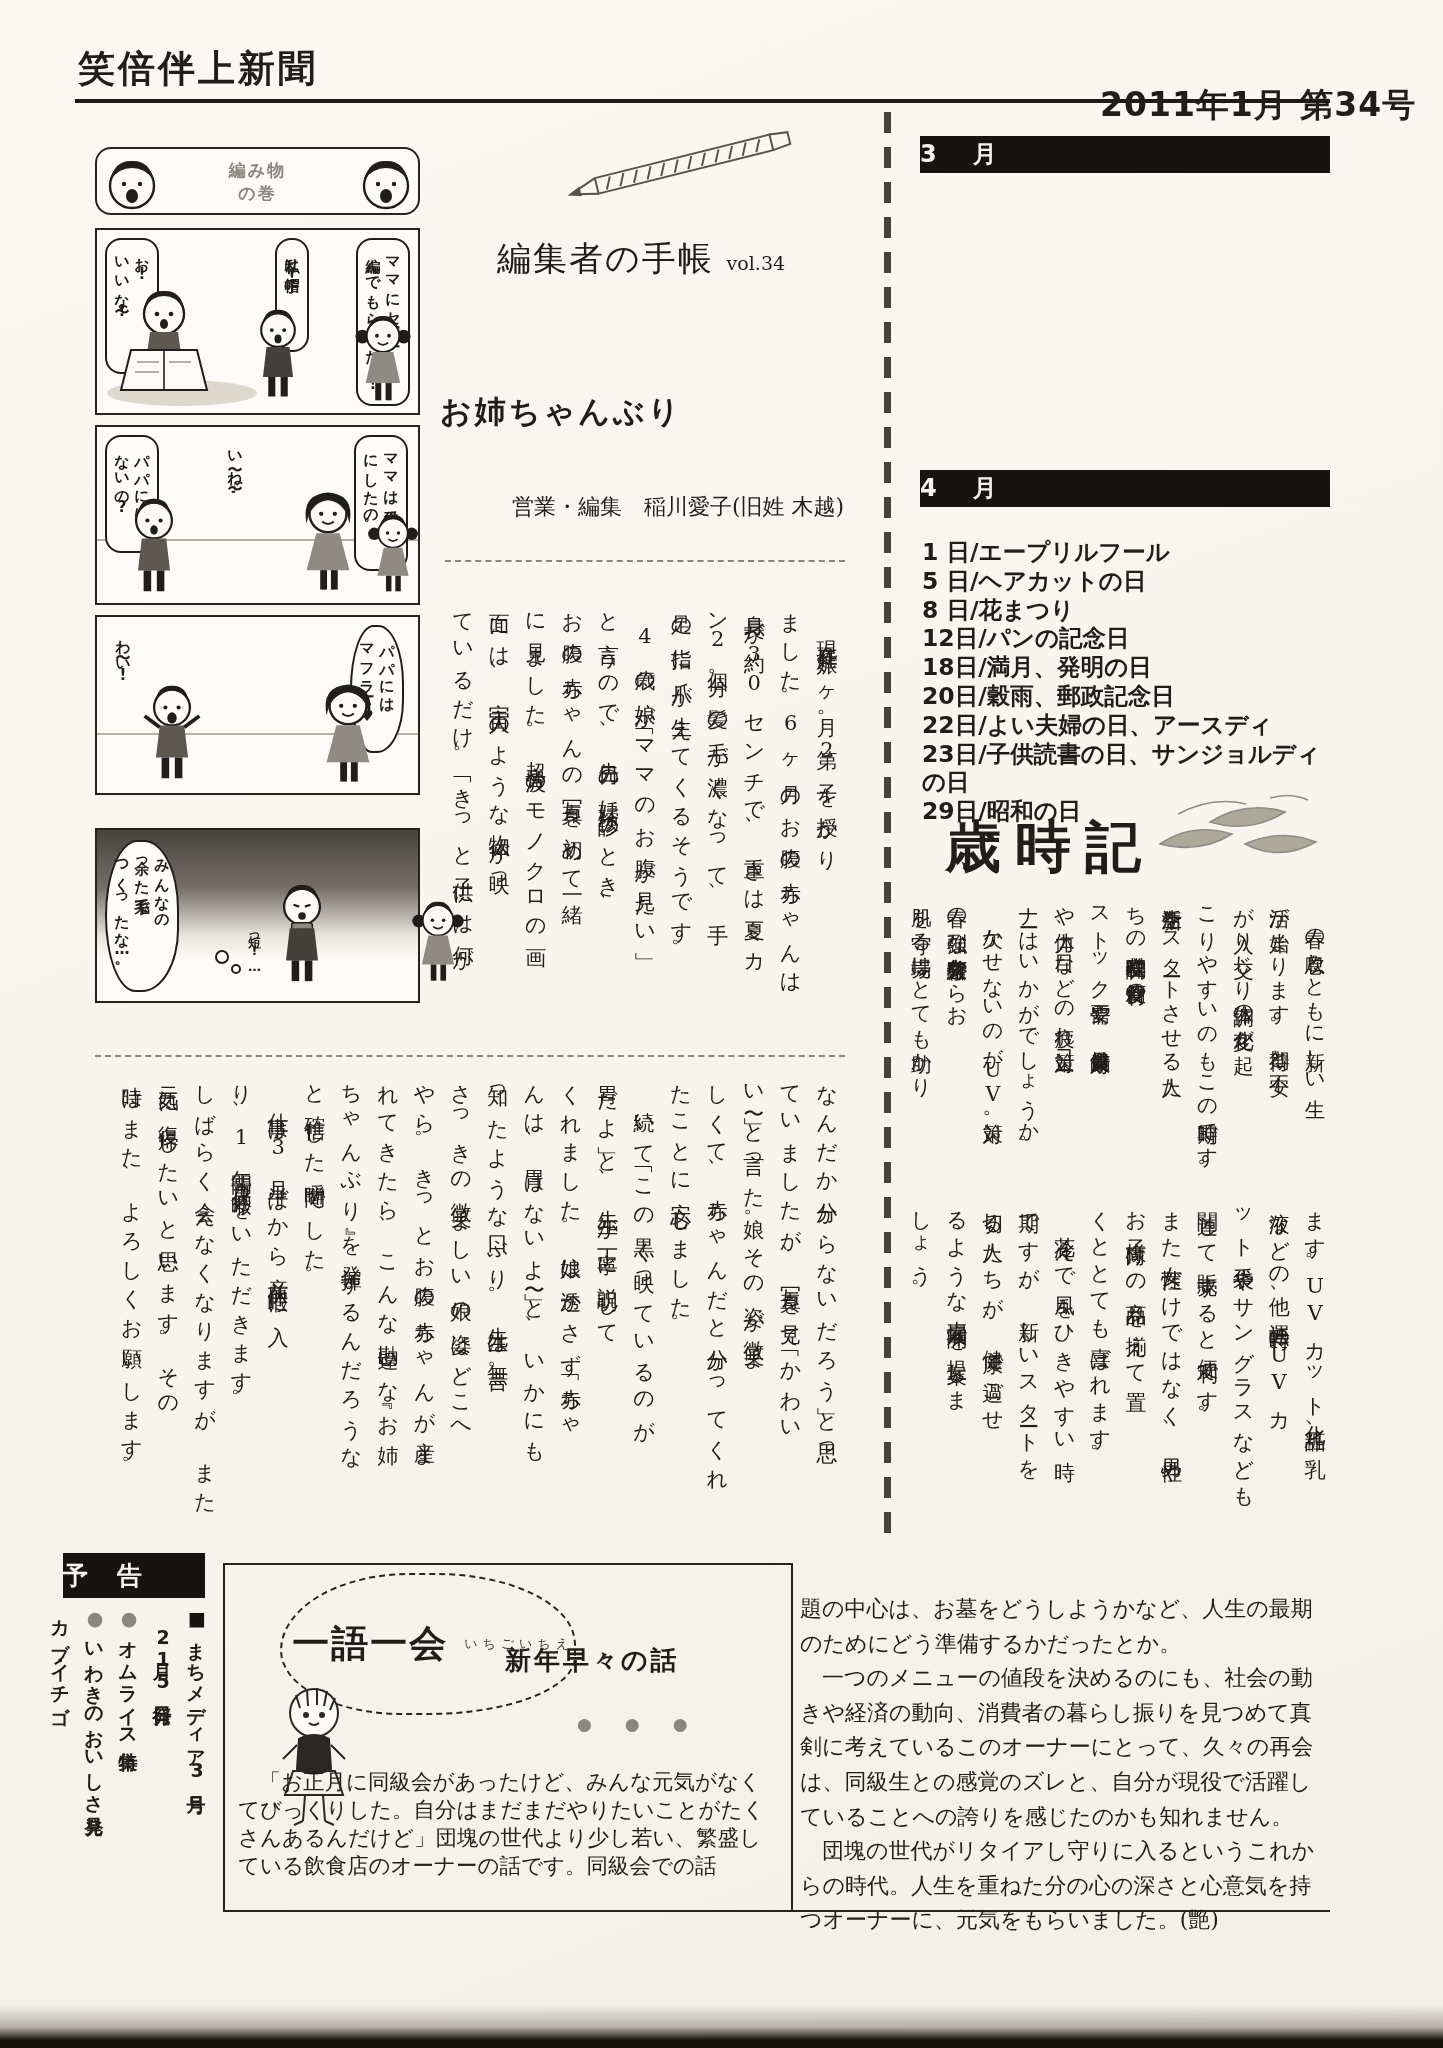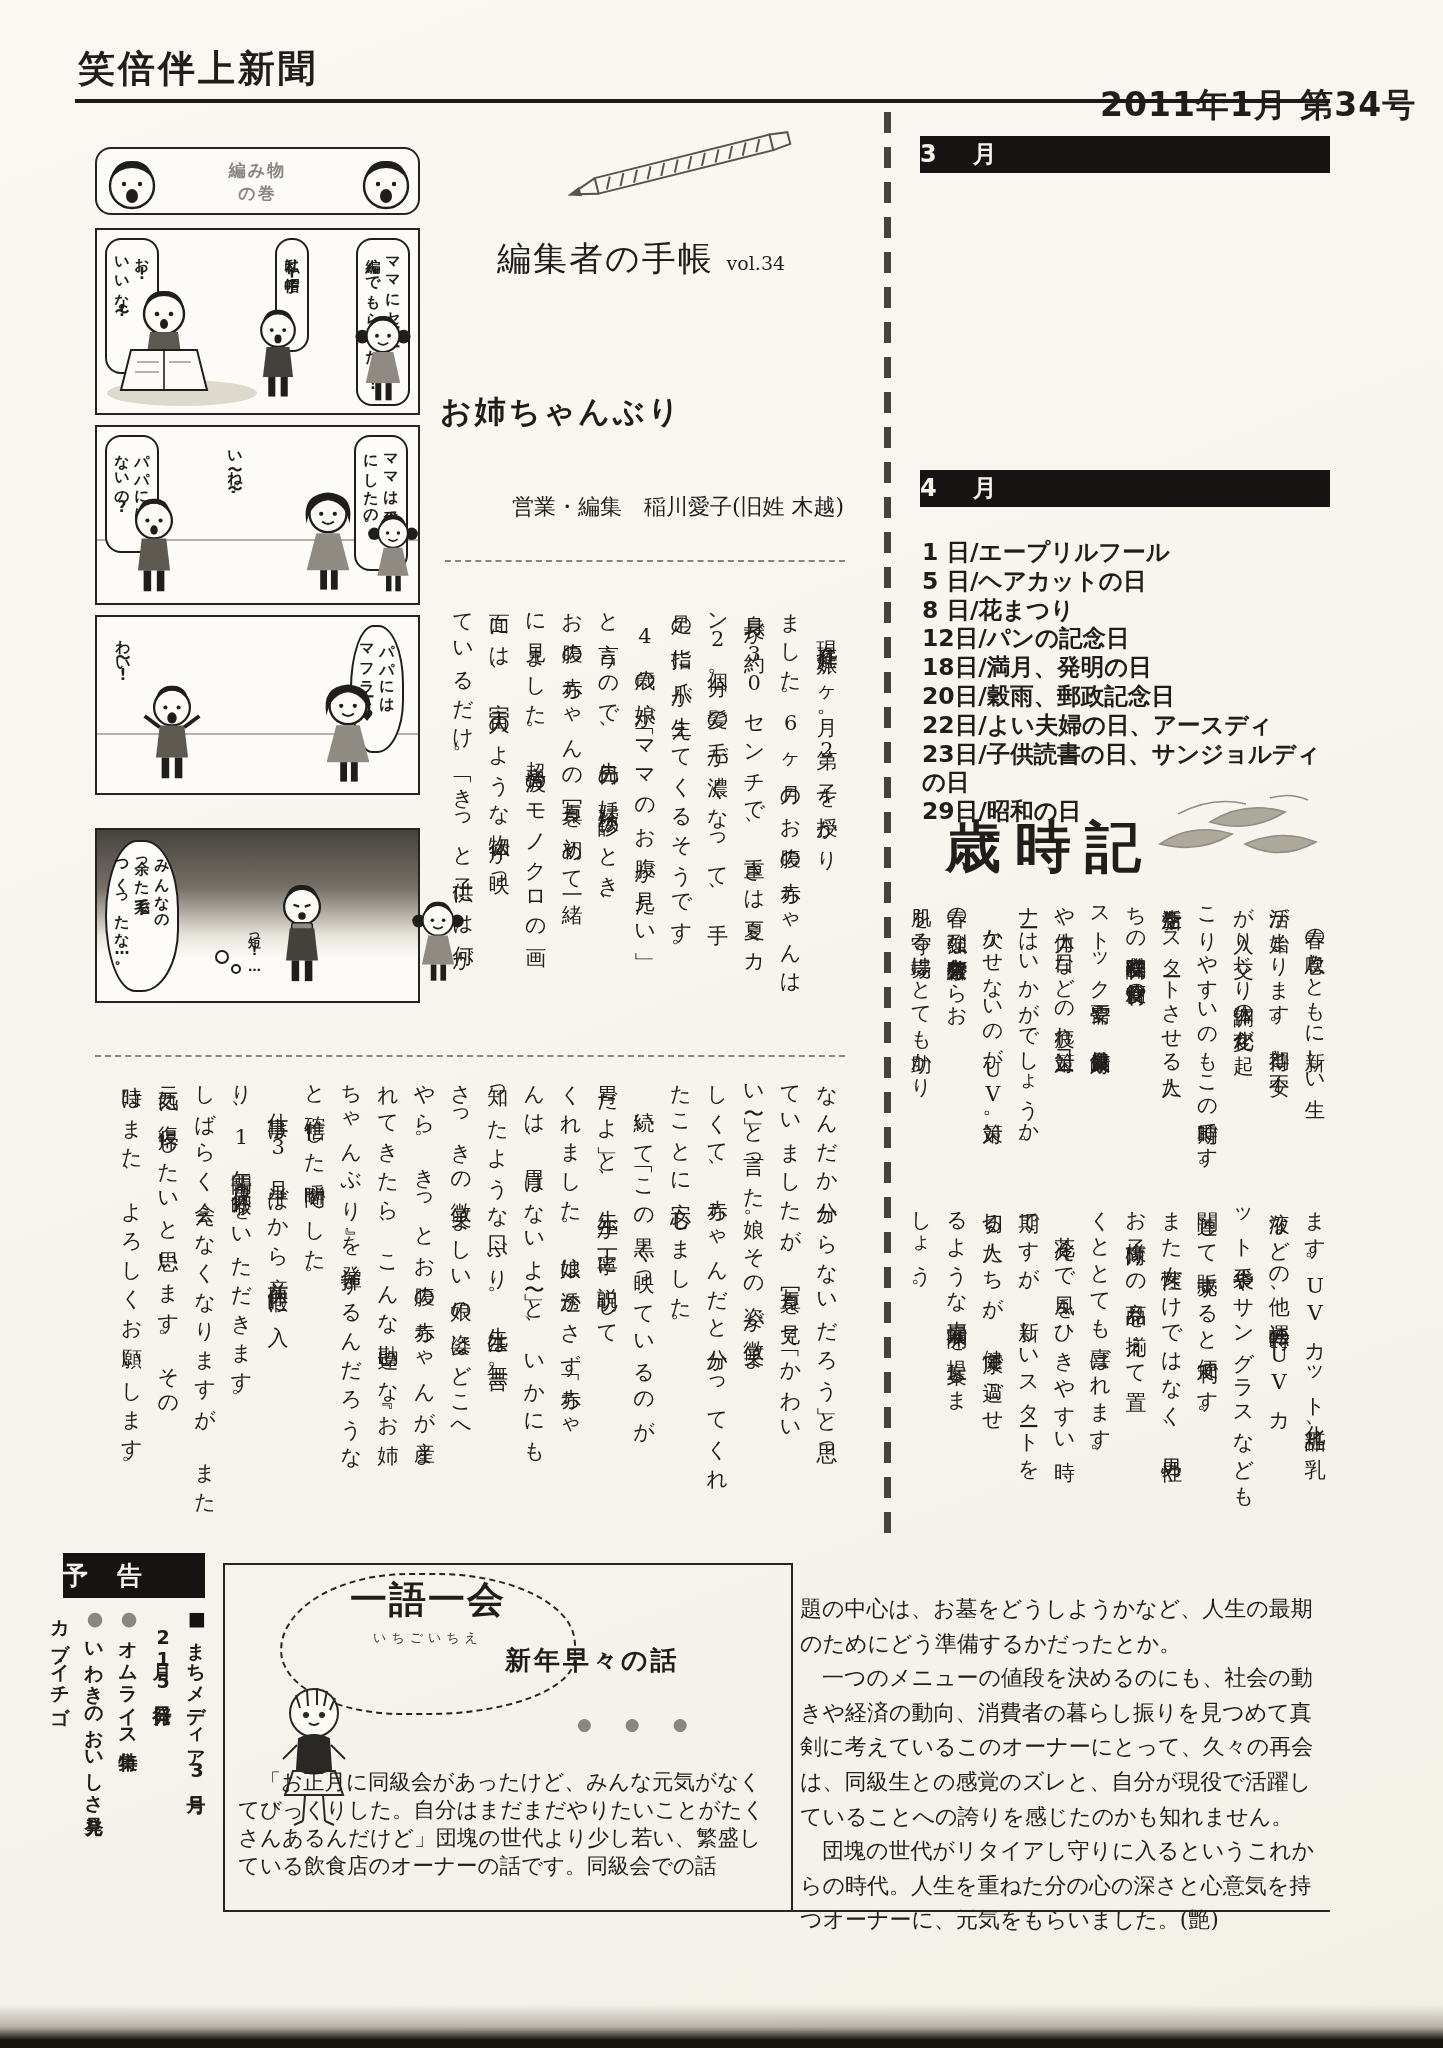--- a/index.html
+++ b/index.html
@@ -49,22 +49,22 @@
   .sj-block2{left:900px;top:1196px;width:432px;height:344px;font-size:21px;line-height:35.8px;letter-spacing:3px;}
   
   .yk-bar{left:63px;top:1553px;width:142px;height:45px;background:#161412;color:#f5f3ee;text-align:left;
           line-height:45px;font-size:25px;font-weight:bold;letter-spacing:2px;}
   .yk-items{left:68px;top:1607px;width:142px;height:350px;display:flex;flex-direction:row-reverse;gap:8px;}
   .yk-item{writing-mode:vertical-rl;text-orientation:upright;font-size:19px;font-weight:bold;line-height:26px;white-space:pre-line;}
   .yk-bullet-sq{color:#161412;}
   .yk-bullet-dot{color:#8b8780;}
   .ichigo-box{left:223px;top:1563px;width:570px;height:349px;border:2.2px solid #26241f;box-sizing:border-box;}
   .ichigo-cloud{position:absolute;left:55px;top:8px;width:292px;height:138px;border:2.5px dashed #26241f;
-                border-radius:48% 52% 55% 45%/60% 55% 45% 50%;display:flex;flex-direction:column;
-                align-items:center;justify-content:flex-start;gap:4px;}
+                border-radius:48% 52% 55% 45%/60% 55% 45% 50%;display:flex;flex-direction:row;
+                align-items:center;justify-content:flex-end;gap:16px;}
   .ichigo-title{font-size:37px;font-weight:bold;letter-spacing:2px;}
   .ichigo-furi{font-size:13px;letter-spacing:5px;color:#3a3833;}
   .story-title{position:absolute;left:280px;top:78px;font-size:26px;font-weight:bold;letter-spacing:3px;}
   .story-dots{position:absolute;left:352px;top:148px;font-size:17px;color:#8b8780;letter-spacing:8px;}
   .ichigo-par{position:absolute;left:13px;top:203px;width:545px;font-size:21.5px;line-height:28px;white-space:pre-line;}
   .bottom-line{left:793px;top:1910px;width:537px;border-top:2.2px solid #26241f;height:0;}
   .reunion{left:800px;top:1592px;width:532px;font-size:22px;line-height:34.6px;white-space:pre-line;}
   .bottom-band{left:0;top:2004px;width:1443px;height:44px;
      background:linear-gradient(180deg,rgba(141,136,128,0) 0%,rgba(120,114,105,.5) 52%,#17140f 82%);}
 </style>

